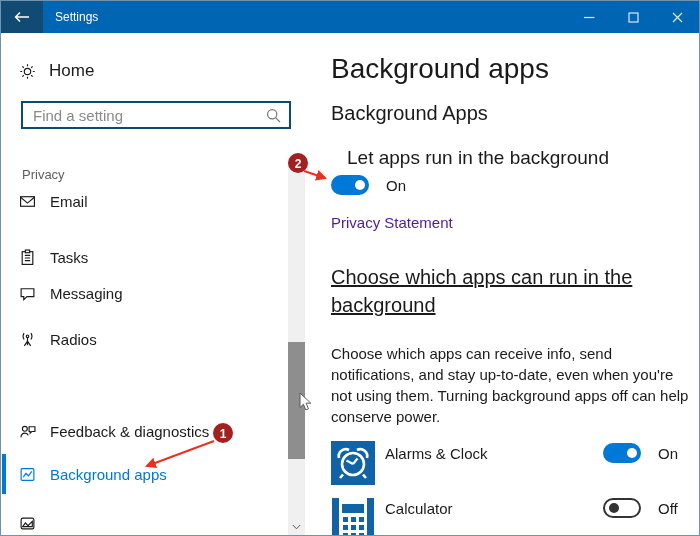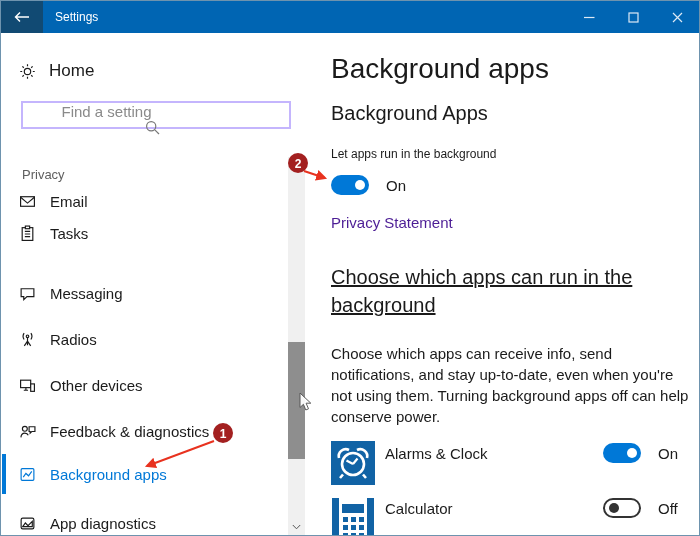--- a/index.html
+++ b/index.html
@@ -8,22 +8,22 @@
   
   .titlebar{position:absolute;left:0;top:0;width:100%;height:32px;background:#0065b3;display:flex;align-items:center;}
   .back-btn{width:42px;height:32px;background:#114a73;display:flex;align-items:center;justify-content:center;flex:0 0 auto;}
   .tb-title{color:#ffffff;font-size:12px;margin-left:12px;flex:1;}
   .win-btn{width:44px;height:32px;display:flex;align-items:center;justify-content:center;flex:0 0 auto;}
   
   .sidebar{position:absolute;left:1px;top:32px;width:309px;bottom:1px;background:#fff;}
   .home-row{position:absolute;left:0;top:24px;height:28px;display:flex;align-items:center;justify-content:center;}
   .home-row .nav-icon{margin-left:17px;}
   .home-label{font-size:17px;color:#1b1b1b;margin-left:13px;}
-  .searchbox{position:absolute;left:19px;top:68px;width:270px;height:28px;border:2px solid #c4b5fd;
-             box-sizing:border-box;display:flex;align-items:center;background:#fff;flex-direction:column;}
+  .searchbox{position:absolute;left:19px;top:68px;width:270px;height:28px;border:2px solid #0c4a6e;
+             box-sizing:border-box;display:flex;align-items:center;background:#fff;}
   .searchbox input{border:none;outline:none;flex:1;font-size:15px;color:#1b1b1b;padding:0 0 0 10px;
                    font-family:"Liberation Sans",sans-serif;background:transparent;}
   .searchbox input::placeholder{color:#8a8a8a;opacity:1;}
   .search-glyph{margin-right:8px;flex:0 0 auto;display:flex;}
   .section-label{position:absolute;left:20px;top:134px;font-size:13px;color:#5f5f5f;}
   .nav-item{position:absolute;left:0;width:286px;height:40px;display:flex;align-items:center;cursor:default;}
   .nav-icon{width:17px;height:17px;margin-left:17px;flex:0 0 auto;display:flex;}
   .nav-label{font-size:15px;color:#1b1b1b;margin-left:14px;white-space:nowrap;}
   .nav-item.selected .nav-label{color:#0078d7;}
   .sel-bar{position:absolute;left:0;top:0;width:4px;height:40px;background:#0078d7;display:none;}
@@ -31,21 +31,21 @@
   
   .sb-scroll{position:absolute;left:287px;top:156px;width:17px;bottom:0;background:#f0f0f0;}
   .sb-btn{position:absolute;left:0;width:17px;height:17px;display:flex;align-items:center;justify-content:center;}
   .sb-btn.up{top:0;} .sb-btn.down{bottom:0;}
   .sb-thumb{position:absolute;left:0;top:185px;width:17px;height:117px;background:#8e8e8e;}
   
   .main{position:absolute;left:330px;top:32px;width:360px;bottom:1px;}
   .page-title{position:absolute;left:0;top:20px;font-size:28px;font-weight:normal;color:#1a1a1a;margin:0;white-space:nowrap;}
   .h2{font-size:20px;font-weight:normal;color:#1a1a1a;margin:0;}
   .h2.bg-apps{position:absolute;left:0;top:69px;white-space:nowrap;}
-  .toggle-label{position:absolute;left:0;top:114px;font-size:12px;color:#1b1b1b;}
+  .toggle-label{position:absolute;left:16px;top:114px;font-size:19px;color:#1b1b1b;}
   .toggle{width:38px;height:20px;border-radius:10px;position:relative;box-sizing:border-box;cursor:pointer;}
   .toggle.on{background:#0078d7;}
   .toggle.on::after{content:"";position:absolute;right:4px;top:5px;width:10px;height:10px;border-radius:50%;background:#fff;}
   .toggle.off{background:#fff;border:2px solid #333;}
   .toggle.off::after{content:"";position:absolute;left:4px;top:3px;width:10px;height:10px;border-radius:50%;background:#333;}
   .main-toggle{position:absolute;left:0;top:142px;}
   .main-toggle-state{position:absolute;left:55px;top:144px;font-size:15px;color:#1b1b1b;}
   .privacy-link{position:absolute;left:0;top:181px;font-size:15px;color:#4c1d95;text-decoration:none;cursor:pointer;}
   .h2.choose{position:absolute;left:0;top:230px;width:330px;line-height:28px;text-decoration:underline;}
   .description{position:absolute;left:0;top:310px;width:362px;font-size:15px;line-height:21px;color:#1b1b1b;margin:0;}
@@ -121,21 +121,21 @@
         <svg width="17" height="17" viewBox="0 0 16 16">
             <g stroke="#1b1b1b" stroke-width="1.1" fill="none">
           <rect x="1.5" y="3.5" width="13" height="9"></rect>
               <path d="M1.5,4 L8,9.5 L14.5,4"></path>
             </g>
           </svg>
       </span>
       <span class="nav-label">Email</span>
     </div>
 
-    <div class="nav-item" style="top:180px">
+    <div class="nav-item" style="top:204px">
 
       <span class="nav-icon">
         <svg width="17" height="17" viewBox="0 0 16 16">
             <g stroke="#1b1b1b" stroke-width="1.1" fill="none">
           <rect x="3" y="2.5" width="10" height="12"></rect>
               <rect x="6" y="1" width="4" height="2.5" fill="#fff"></rect>
           <path d="M5.5,6 H10.5 M5.5,8.5 H10.5 M5.5,11 H10.5"></path>
             </g>
           </svg>
       </span>
@@ -160,33 +160,20 @@
         <svg width="17" height="17" viewBox="0 0 16 16">
             <g stroke="#1b1b1b" stroke-width="1.1" fill="none">
           <circle cx="8" cy="5" r="1.2"></circle>
               <path d="M4.8,2 q-2,3 0,6 M11.2,2 q2,3 0,6 M8,6.5 V13.5 M8,9.5 L5,14 M8,9.5 L11,14"></path>
             </g>
           </svg>
       </span>
       <span class="nav-label">Radios</span>
     </div>
 
-    <div class="nav-item" style="top:332px">
-
-      <span class="nav-icon">
-        <svg width="17" height="17" viewBox="0 0 16 16">
-            <g stroke="#1b1b1b" stroke-width="1.1" fill="none">
-          <rect x="1.5" y="3" width="9.5" height="7"></rect>
-              <path d="M4.5,12.5 H8.5 M6.5,10 V12.5"></path>
-          <rect x="11" y="6.5" width="3.5" height="7" fill="#fff"></rect>
-            </g>
-          </svg>
-      </span>
-      <span class="nav-label">Other devices</span>
-    </div>
 
     <div class="nav-item" style="top:378px">
 
       <span class="nav-icon">
         <svg width="17" height="17" viewBox="0 0 16 16">
             <g stroke="#1b1b1b" stroke-width="1.1" fill="none">
           <circle cx="5.5" cy="5.5" r="2.3"></circle>
               <path d="M1.8,13.5 q0.3,-4 3.7,-4 q2.5,0 3.2,2"></path>
           <path d="M9.5,3.5 H15 V8 H12 L10.5,9.5 V8 H9.5 Z"></path>
             </g>
@@ -211,21 +198,20 @@
     <div class="nav-item" style="top:470px">
 
       <span class="nav-icon">
         <svg width="17" height="17" viewBox="0 0 16 16">
             <g stroke="#1b1b1b" stroke-width="1.1" fill="none">
           <rect x="2" y="3" width="12" height="10" rx="1.5"></rect>
               <path d="M3.5,11 L6,7.5 L8.5,10 L12.5,6 V11 Z"></path>
             </g>
           </svg>
       </span>
-      <span class="nav-label">App diagnostics</span>
     </div>
   </div>
 
   <div class="sb-scroll">
     <div class="sb-btn up">
       <svg width="9" height="6" viewBox="0 0 9 6">
           <path d="M0.8,5 L4.5,1.2 L8.2,5" stroke="#555" fill="none"></path>
         </svg>
     </div>
     <div class="sb-thumb"></div>

